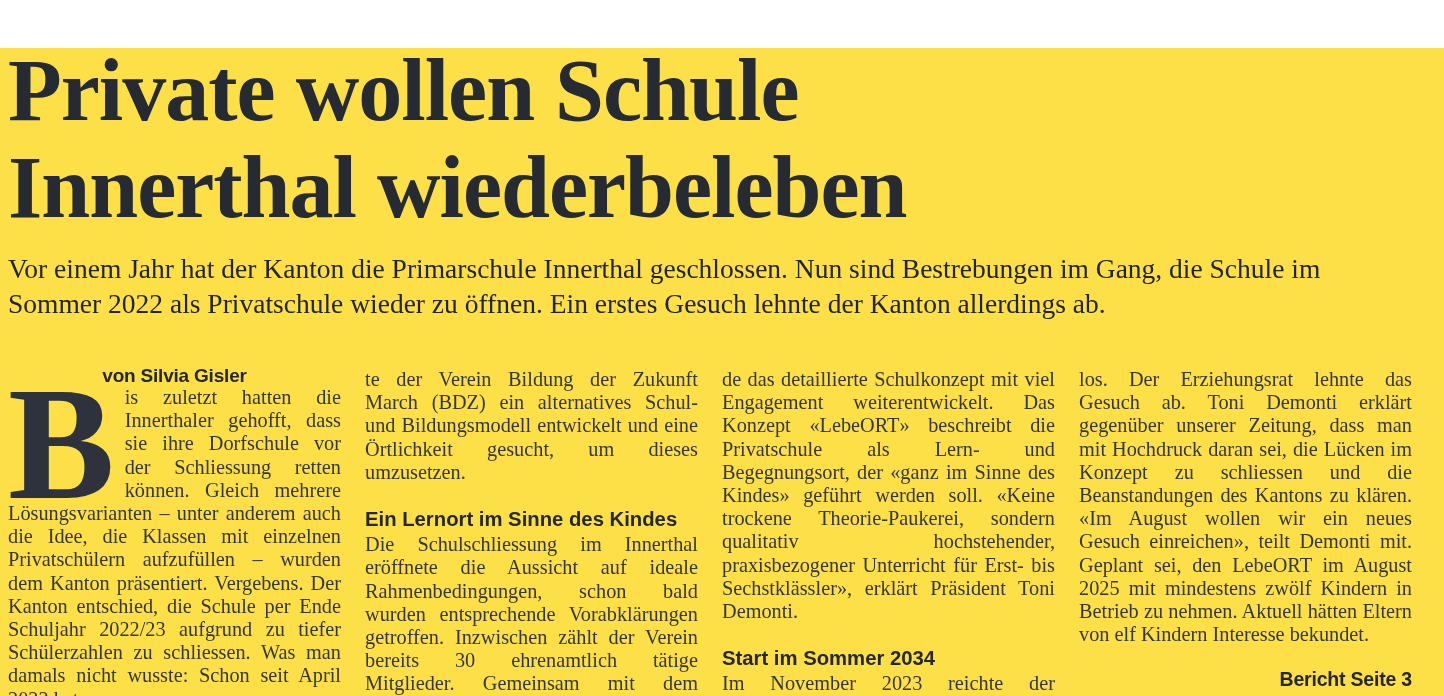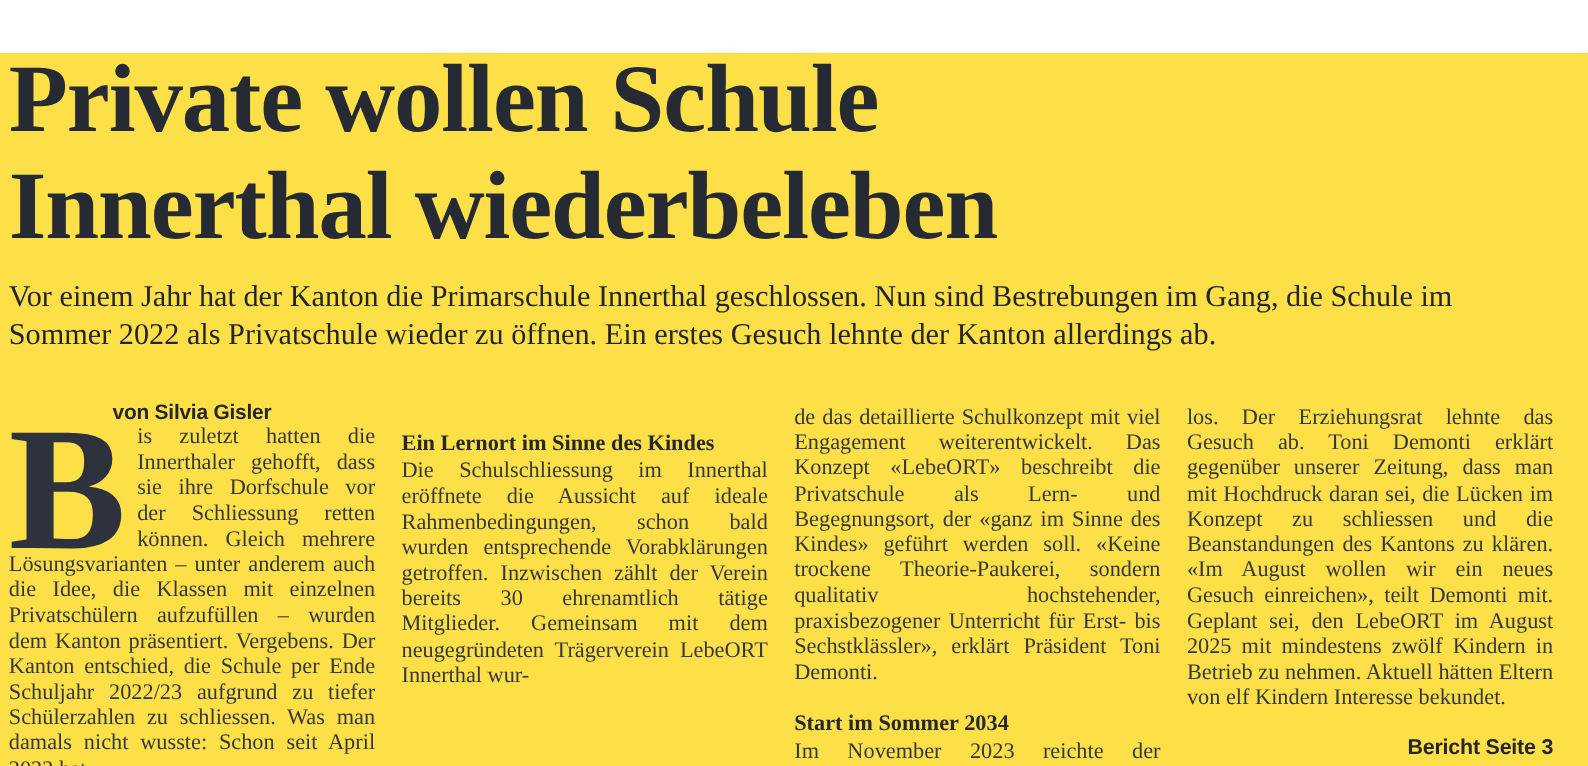--- a/index.html
+++ b/index.html
@@ -69,21 +69,21 @@
     float: left;
     font-family: "Liberation Serif", serif;
     font-weight: 700;
     font-size: 160px;
     line-height: 116px;
     height: 116px;
     padding-right: 10px;
     color: #2d323d;
   }
   .subhead {
-    font-family: Liberation Serif, serif;
+    font-family: Liberation Sans, sans-serif;
     font-weight: 700;
     font-size: 20.3px;
     line-height: 23.2px;
     color: #26282f;
     text-align: left;
     margin: 24px 0 2px 0;
   }
   .bold-run { font-weight: 400; }
   .page-ref {
     font-family: "Liberation Sans", sans-serif;
@@ -107,20 +107,21 @@
   <p class="lede">Vor einem Jahr hat der Kanton die Primarschule Innerthal geschlossen. Nun sind Bestrebungen im Gang, die Schule im Sommer 2022 als Privatschule wieder zu öffnen. Ein erstes Gesuch lehnte der Kanton allerdings ab.</p>
 
   <div class="cols">
 
     <div class="col">
       <div class="byline">von Silvia Gisler</div>
       <p class="body col1-para"><span class="dropcap">B</span><span>is zuletzt hatten die Innerthaler gehofft, dass sie ihre Dorfschule vor der Schliessung retten können. Gleich mehrere Lösungsvarianten – unter anderem auch die Idee, die Klassen mit einzelnen Privatschülern aufzufüllen – wurden dem Kanton präsentiert. Vergebens. Der Kanton entschied, die Schule per Ende Schuljahr 2022/23 aufgrund zu tiefer Schülerzahlen zu schliessen. Was man damals nicht wusste: Schon seit April 2022 hat-</span></p>
     </div>
 
     <div class="col">
+      <p class="body">te der Verein Bildung der Zukunft March (BDZ) ein alternatives Schul- und Bildungsmodell entwickelt und eine Örtlichkeit gesucht, um dieses umzusetzen.</p>
       <h3 class="subhead">Ein Lernort im Sinne des Kindes</h3>
       <p class="body">Die Schulschliessung im Innerthal eröffnete die Aussicht auf ideale Rahmenbedingungen, schon bald wurden entsprechende Vorabklärungen getroffen. Inzwischen zählt der Verein bereits 30 ehrenamtlich tätige Mitglieder. Gemeinsam mit dem neugegründeten Trägerverein LebeORT Innerthal wur-</p>
     </div>
 
     <div class="col">
       <p class="body"><span>de das detaillierte Schulkonzept mit viel Engagement weiterentwickelt. Das Konzept «LebeORT» beschreibt die Privatschule als </span><span class="bold-run">Le</span><span>rn- und </span><span class="bold-run">Be</span><span>gegnungsort, der «ganz im Sinne des Kindes» geführt werden soll. «Keine trockene Theorie-Paukerei, sondern qualitativ hochstehender, praxisbezogener Unterricht für Erst- bis Sechstklässler», erklärt Präsident Toni Demonti.</span></p>
       <h3 class="subhead">Start im Sommer 2034</h3>
       <p class="body">Im November 2023 reichte der Trägerverein ein Gesuch um Bewilligung zur Führung der Privatschule ein – erfolg-</p>
     </div>
 

